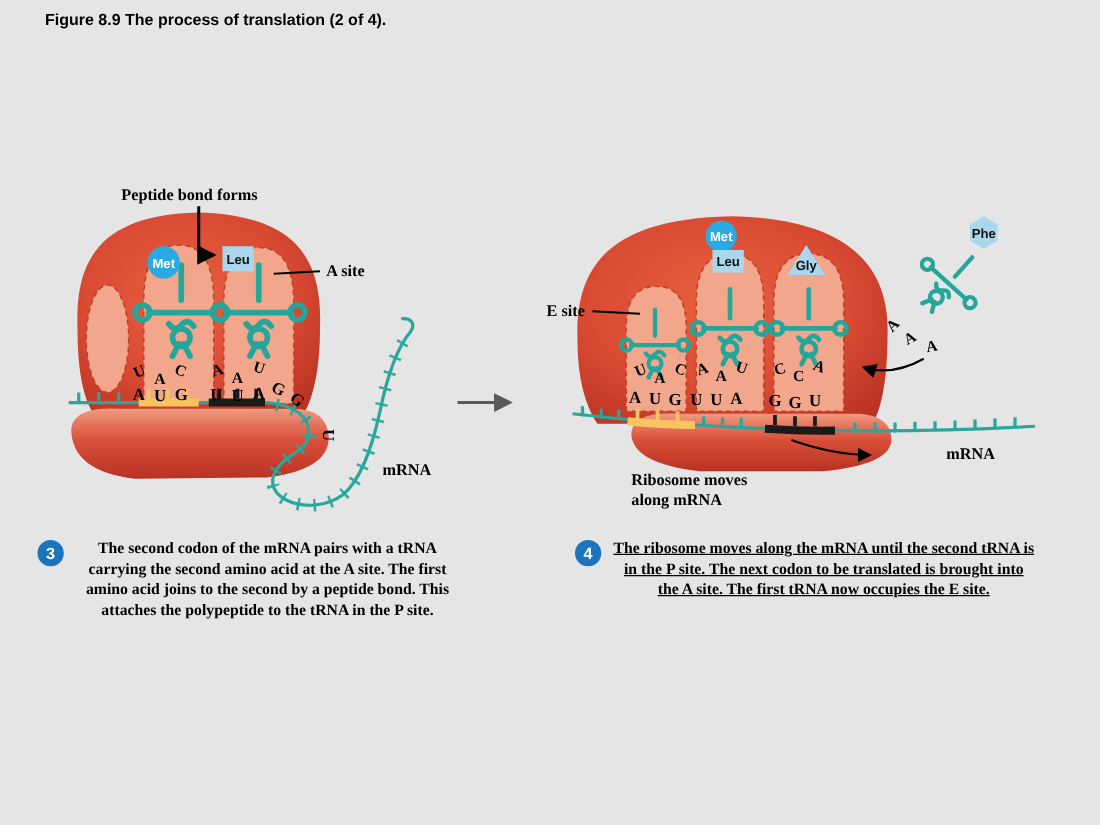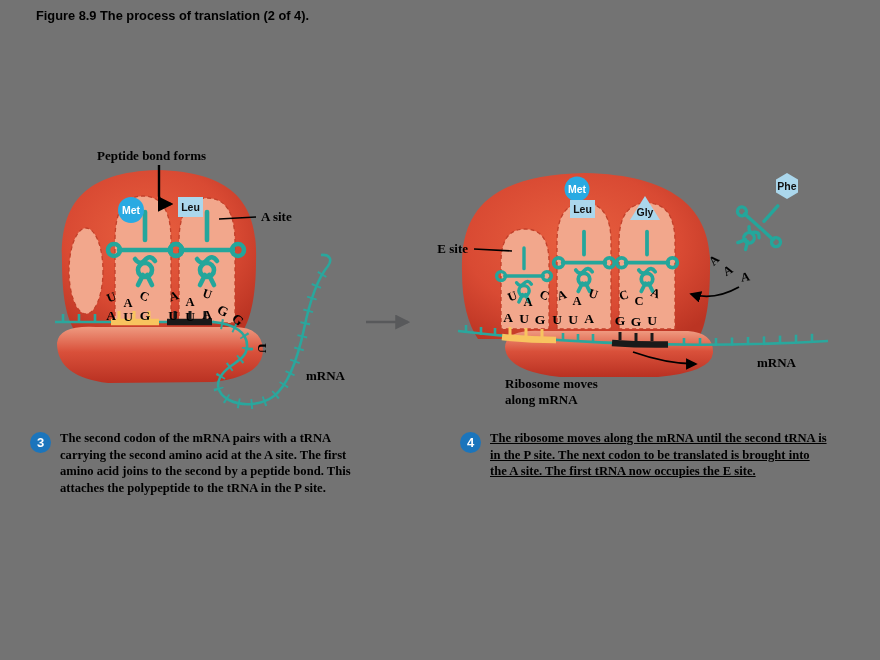--- a/index.html
+++ b/index.html
@@ -1,32 +1,32 @@
 <!DOCTYPE html>
 <html style="--ribo_dark: #bb3423; --ribo_red: #d94a33; --ribo_light: #ec7b5e; --site_salmon: #f2a78c; --site_outline: #c2402a; --trna_teal: #24a69b; --mrna_teal: #2aa79d; --codon_yellow: #f8c45f; --codon_black: #1a1a1a; --met_blue: #29aae2; --aa_light_blue: #abd7ec; --badge_blue: #1b75bc; --arrow_gray: #58595b;"><head>
 <meta charset="utf-8">
 <style>
   html,body{margin:0;padding:0;background:#fff;width:880px;height:660px;overflow:hidden;}
-  #canvas{position:relative;width:880px;height:660px;background:#737373;font-family:"Liberation Serif",serif;}
+  #canvas{position:relative;width:880px;height:660px;background:#e5e5e5;font-family:"Liberation Serif",serif;}
   .title{position:absolute;left:36px;top:8px;font-family:"Liberation Sans",sans-serif;font-weight:700;font-size:12.8px;color:#000;}
   svg{position:absolute;left:0;top:0;}
   svg text{fill:#000;}
   .serifB{font-family:"Liberation Serif",serif;font-weight:700;}
   .lbl{font-size:13px;}
   .letter{font-size:12.5px;text-anchor:middle;}
   .codon{font-size:13.5px;text-anchor:middle;}
   .aaW{font-family:"Liberation Sans",sans-serif;font-weight:700;font-size:10.5px;fill:#fff;text-anchor:middle;}
   .aaB{font-family:"Liberation Sans",sans-serif;font-weight:700;font-size:10.5px;fill:#111;text-anchor:middle;}
   .trna{stroke:var(--trna_teal,#24a69b);stroke-width:4.6;fill:none;stroke-linecap:round;}
   .mrna{stroke:var(--mrna_teal,#2aa79d);fill:none;}
   .lobe{fill:var(--site_salmon,#f2a78c);stroke:var(--site_outline,#c2402a);stroke-width:1.3;stroke-dasharray:4 3;}
   .step{position:absolute;display:flex;align-items:flex-start;}
   .badge{flex:0 0 auto;width:21px;height:21px;border-radius:50%;background:var(--badge_blue,#1b75bc);color:#fff;
          font-family:"Liberation Sans",sans-serif;font-weight:700;font-size:13px;line-height:21px;text-align:center;margin-top:2px;}
-  .steptext{font-family:"Liberation Serif",serif;font-weight:700;font-size:12.6px;line-height:1.32;color:#000;margin-left:9px;}
+  .steptext{font-family:"Liberation Serif",serif;font-weight:700;font-size:12.6px;line-height:1.32;color:#000;margin-left:9px;text-align:center;}
 </style>
 </head>
 <body>
 
 <div id="canvas">
 
   <div class="title">Figure 8.9  The process of translation (2 of 4).</div>
 
   <svg width="880" height="660" viewBox="0 0 880 660">
     <defs>

